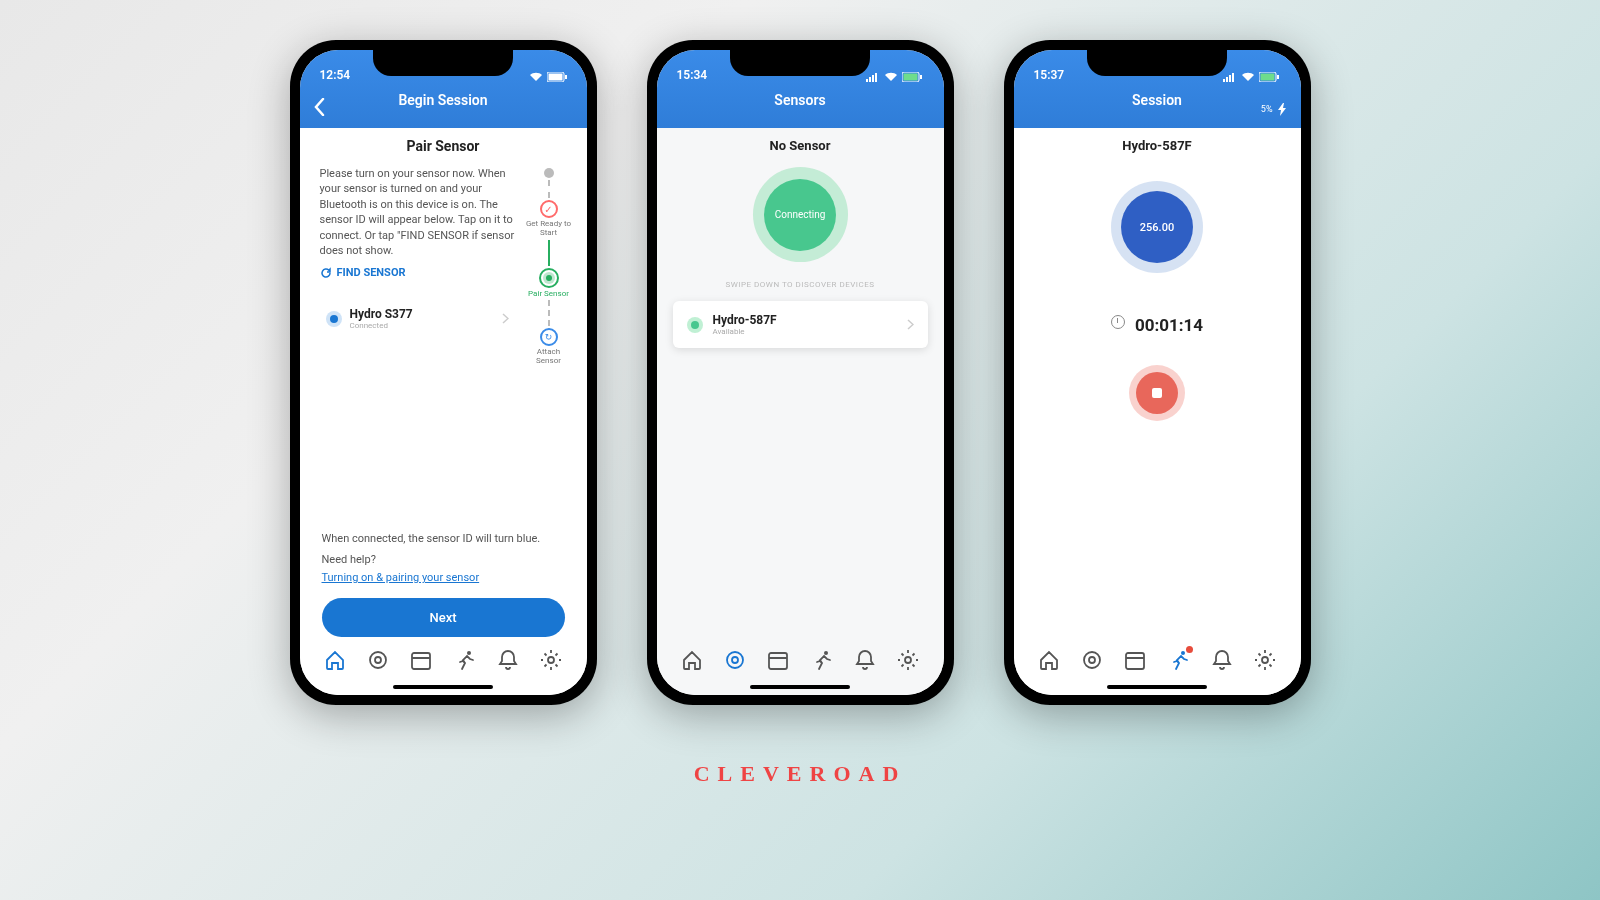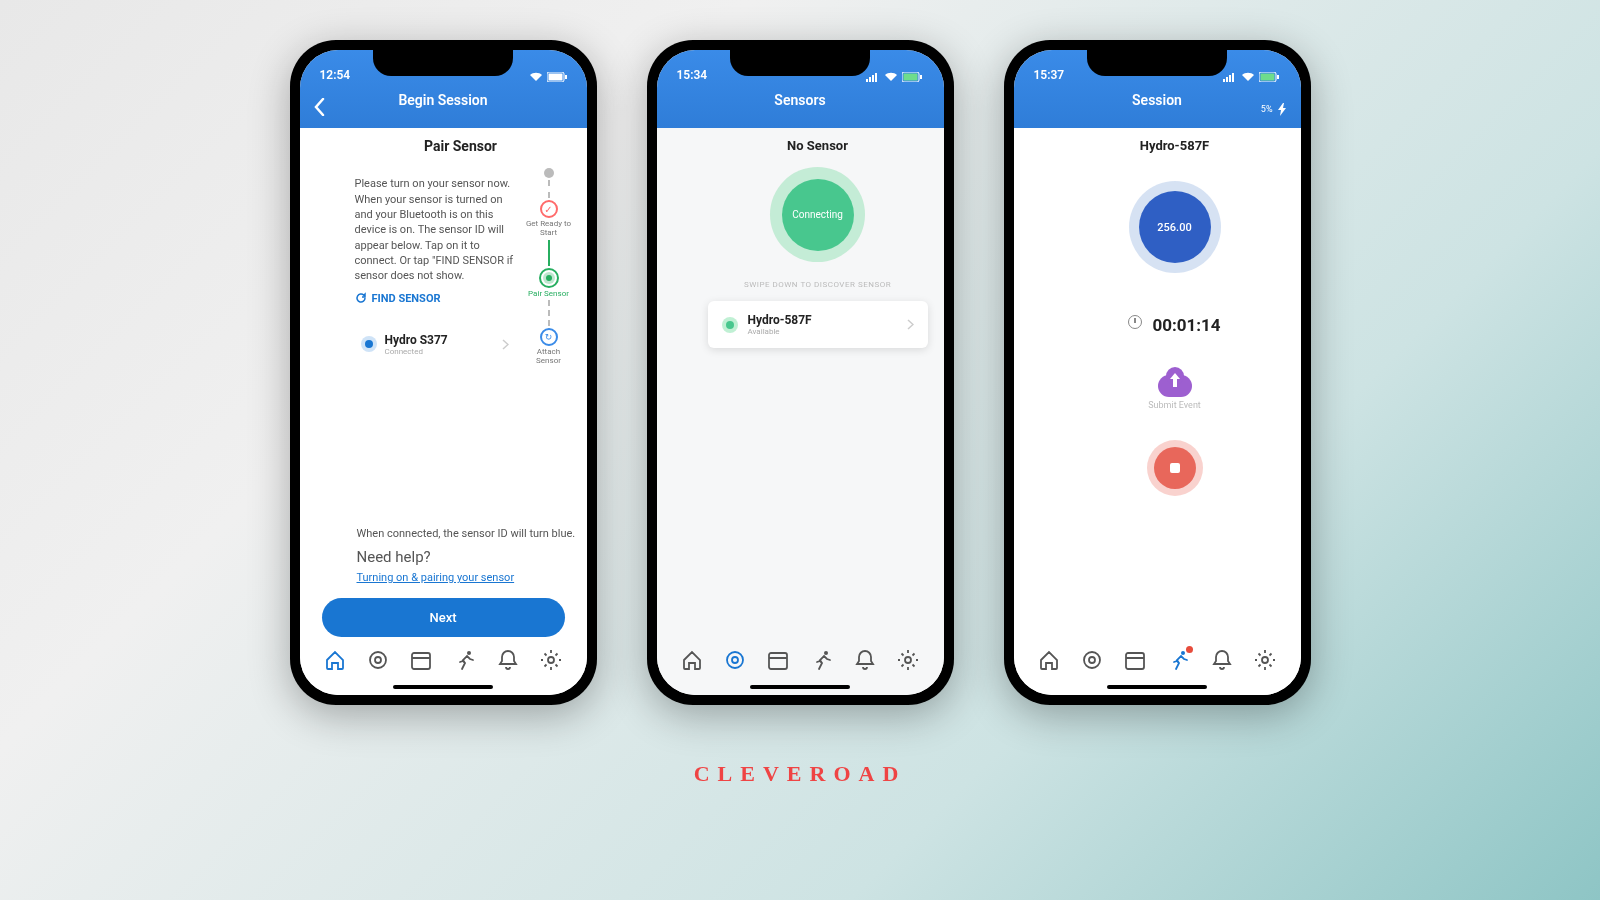--- a/index.html
+++ b/index.html
@@ -71,47 +71,47 @@
   background: linear-gradient(180deg, #3a8be8 0%, #2f7dd8 100%);
   color: #fff;
   text-align: center;
   position: relative;
   padding-bottom: 12px;
 }
 .header-title { font-size: 14px; font-weight: 600; padding: 8px 0; }
 .back-icon { position: absolute; left: 14px; bottom: 12px; color: #fff; }
 .battery-label { position: absolute; right: 28px; bottom: 14px; font-size: 9px; }
 .battery-bolt { position: absolute; right: 14px; bottom: 12px; }
-.content { flex: 1; overflow: hidden; background: #fff; padding-left: 35px; }
+.content { flex: 1; overflow: hidden; background: #fff; }
 
 .s1-sub { text-align: center; font-size: 14px; font-weight: 700; color: #222; padding: 10px 0 4px; }
 .s1-startover { text-align: center; font-size: 11px; font-weight: 700; color: #e74c3c; letter-spacing: 0.5px; padding-bottom: 8px; display: flex; align-items: center; justify-content: center; gap: 5px; }
 .s1-startover-dot { width: 12px; height: 12px; border-radius: 50%; background: #e74c3c; display: inline-flex; align-items: center; justify-content: center; }
 .s1-startover-dot::after { content: ""; width: 4px; height: 4px; background: #fff; }
-.s1-body { display: flex; padding: 8px 14px 0 20px; gap: 8px; align-items: center; }
+.s1-body { display: flex; padding: 8px 14px 0 20px; gap: 8px; }
 .s1-left { flex: 1; }
 .s1-para { font-size: 11px; color: #555; line-height: 1.4; }
 .s1-find { font-size: 11px; font-weight: 700; color: #1976d2; margin-top: 8px; display: flex; align-items: center; gap: 5px; }
 .sensor-row { display: flex; align-items: center; gap: 8px; margin-top: 28px; padding-left: 6px; }
 .sensor-dot-outer { width: 16px; height: 16px; border-radius: 50%; background: #cfe3f7; display: flex; align-items: center; justify-content: center; }
 .sensor-dot-inner { width: 8px; height: 8px; border-radius: 50%; background: #1976d2; }
 .sensor-name { font-size: 12px; font-weight: 700; color: #222; }
 .sensor-sub { font-size: 8px; color: #aaa; }
 .sensor-chev { color: #ccc; margin-left: auto; margin-right: 8px; }
 .s1-steps { width: 48px; display: flex; flex-direction: column; align-items: center; gap: 2px; padding-top: 2px; }
 .step-dot { width: 10px; height: 10px; border-radius: 50%; background: #bbb; }
 .step-line { width: 0; height: 18px; border-left: 2px dashed #bbb; }
 .step-check { width: 18px; height: 18px; border: 2px solid #ff6b6b; border-radius: 50%; display: flex; align-items: center; justify-content: center; color: #ff6b6b; font-size: 10px; }
 .step-pair { width: 20px; height: 20px; border: 2px solid #27ae60; border-radius: 50%; display: flex; align-items: center; justify-content: center; }
 .step-pair-inner { width: 6px; height: 6px; border-radius: 50%; background: #27ae60; box-shadow: 0 0 0 3px rgba(39,174,96,0.3); }
 .step-attach { width: 18px; height: 18px; border: 2px solid #3a8be8; border-radius: 50%; display: flex; align-items: center; justify-content: center; color: #3a8be8; font-size: 9px; }
 .step-label { font-size: 8px; color: #777; text-align: center; line-height: 1.1; }
 .s1-footer { padding: 0 22px; position: absolute; bottom: 110px; width: 100%; }
 .s1-foot-text { font-size: 11px; color: #555; }
-.s1-help { font-size: 15px; color: #555; margin-top: 8px; }
+.s1-help { font-size: 11px; color: #555; margin-top: 8px; }
 .s1-link { font-size: 11px; color: #1976d2; text-decoration: underline; text-align: center; }
 .next-btn { margin: 0 22px; background: #1976d2; color: #fff; text-align: center; padding: 12px; border-radius: 22px; font-size: 13px; font-weight: 500; position: absolute; bottom: 58px; left: 0; right: 0; }
 
 .s2-title { text-align: center; font-size: 13px; font-weight: 700; color: #222; padding: 10px 0; }
 .connecting-wrap { display: flex; justify-content: center; padding: 4px 0 18px; }
 .connecting-outer { width: 95px; height: 95px; border-radius: 50%; background: rgba(46,204,113,0.25); display: flex; align-items: center; justify-content: center; }
 .connecting-inner { width: 72px; height: 72px; border-radius: 50%; background: #48c78e; display: flex; align-items: center; justify-content: center; color: #fff; font-size: 10px; }
 .swipe-hint { text-align: center; font-size: 8px; letter-spacing: 0.5px; color: #bbb; padding-bottom: 12px; }
 .sensor-card { margin: 0 16px; background: #fff; border-radius: 6px; box-shadow: 0 2px 8px rgba(0,0,0,0.12); padding: 12px 14px; display: flex; align-items: center; gap: 10px; }
 .sensor-card-dot-o { width: 16px; height: 16px; border-radius: 50%; background: rgba(46,204,113,0.3); display: flex; align-items: center; justify-content: center; }
@@ -289,21 +289,21 @@
         </div>
         <div class="header-title">Sensors</div>
       </div>
       <div class="content" style="background:#f6f7f8">
         <div class="s2-title">No Sensor</div>
         <div class="connecting-wrap">
           <div class="connecting-outer">
               <div class="connecting-inner">Connecting</div>
             </div>
         </div>
-        <div class="swipe-hint">SWIPE DOWN TO DISCOVER SENSOR</div>
+        <div class="swipe-hint">SWIPE DOWN TO DISCOVER DEVICES</div>
         <div class="sensor-card">
           <span class="sensor-card-dot-o">
               <span class="sensor-card-dot-i"></span>
             </span>
           <div>
             <div class="sensor-card-name">Hydro-587F</div>
             <div class="sensor-card-sub">Available</div>
           </div>
           <span class="sensor-card-chev">
             <svg width="7" height="11" viewBox="0 0 7 11">
@@ -387,27 +387,20 @@
         <div class="s3-title">Hydro-587F</div>
         <div class="s3-circle-wrap">
           <div class="s3-circle-outer">
               <div class="s3-circle-inner">256.00</div>
             </div>
         </div>
         <div class="s3-timer-row">
           <span class="clock-icon"></span>
           <span class="s3-timer">00:01:14</span>
         </div>
-        <div class="s3-submit">
-          <div class="cloud-icon">
-            <span class="cloud-arrow"></span>
-              <span class="cloud-stem"></span>
-          </div>
-          <span class="s3-submit-label">Submit Event</span>
-        </div>
         <div class="stop-btn-wrap">
           <div class="stop-btn-outer">
             <div class="stop-btn-inner">
                 <span class="stop-square"></span>
               </div>
           </div>
         </div>
         <div class="tabbar">
           <span class="tab-icon">
               <svg width="22" height="22" viewBox="0 0 22 22">

